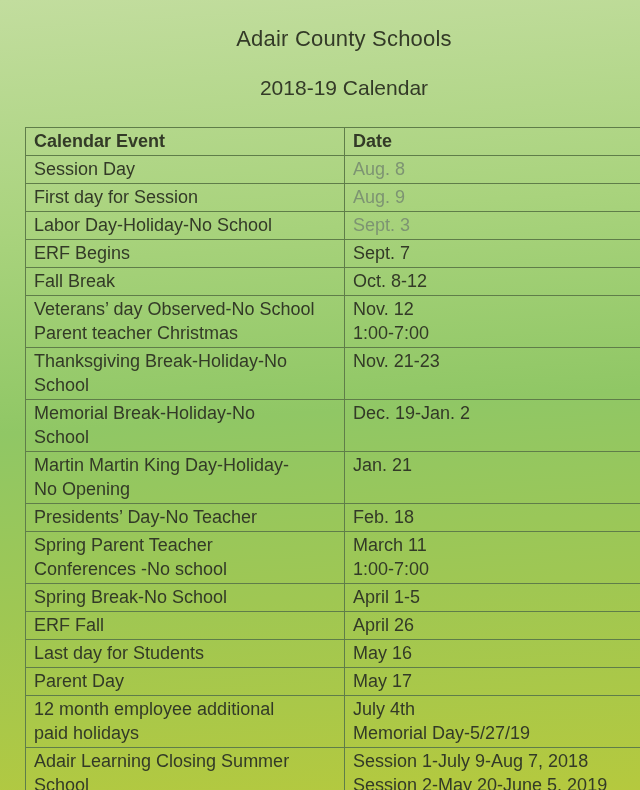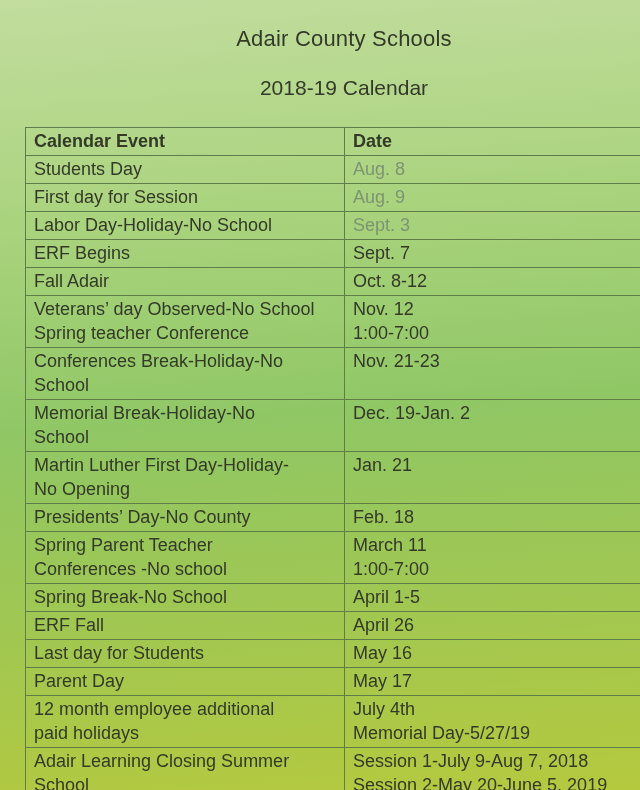--- a/index.html
+++ b/index.html
@@ -75,21 +75,21 @@
   <table class="calendar">
     <thead>
       <tr>
         <th class="col-event">Calendar Event</th>
         <th class="col-date">Date</th>
       </tr>
     </thead>
     <tbody id="calendar-rows">
         <tr>
           <td class="event-cell">
-            <div class="line">Students Day</div>
+            <div class="line">Session Day</div>
           </td>
           <td class="date-cell faded">
             <div class="line">Aug. 8</div>
           </td>
         </tr>
         <tr>
           <td class="event-cell">
             <div class="line">First day for Session</div>
           </td>
           <td class="date-cell faded">
@@ -107,66 +107,66 @@
         <tr>
           <td class="event-cell">
             <div class="line">ERF Begins</div>
           </td>
           <td class="date-cell">
             <div class="line">Sept. 7</div>
           </td>
         </tr>
         <tr>
           <td class="event-cell">
-            <div class="line">Fall Adair</div>
+            <div class="line">Fall Break</div>
           </td>
           <td class="date-cell">
             <div class="line">Oct. 8-12</div>
           </td>
         </tr>
         <tr>
           <td class="event-cell">
             <div class="line">Veterans’ day Observed-No School</div>
-            <div class="line">Spring teacher Conference</div>
+            <div class="line">Parent teacher Christmas</div>
           </td>
           <td class="date-cell">
             <div class="line">Nov. 12</div>
             <div class="line">1:00-7:00</div>
           </td>
         </tr>
         <tr>
           <td class="event-cell">
-            <div class="line">Conferences Break-Holiday-No</div>
+            <div class="line">Thanksgiving Break-Holiday-No</div>
             <div class="line">School</div>
           </td>
           <td class="date-cell">
             <div class="line">Nov. 21-23</div>
           </td>
         </tr>
         <tr>
           <td class="event-cell">
             <div class="line">Memorial Break-Holiday-No</div>
             <div class="line">School</div>
           </td>
           <td class="date-cell">
             <div class="line">Dec. 19-Jan. 2</div>
           </td>
         </tr>
         <tr>
           <td class="event-cell">
-            <div class="line">Martin Luther First Day-Holiday-</div>
+            <div class="line">Martin Martin King Day-Holiday-</div>
             <div class="line">No Opening</div>
           </td>
           <td class="date-cell">
             <div class="line">Jan. 21</div>
           </td>
         </tr>
         <tr>
           <td class="event-cell">
-            <div class="line">Presidents’ Day-No County</div>
+            <div class="line">Presidents’ Day-No Teacher</div>
           </td>
           <td class="date-cell">
             <div class="line">Feb. 18</div>
           </td>
         </tr>
         <tr>
           <td class="event-cell">
             <div class="line">Spring Parent Teacher</div>
             <div class="line">Conferences -No school</div>
           </td>

